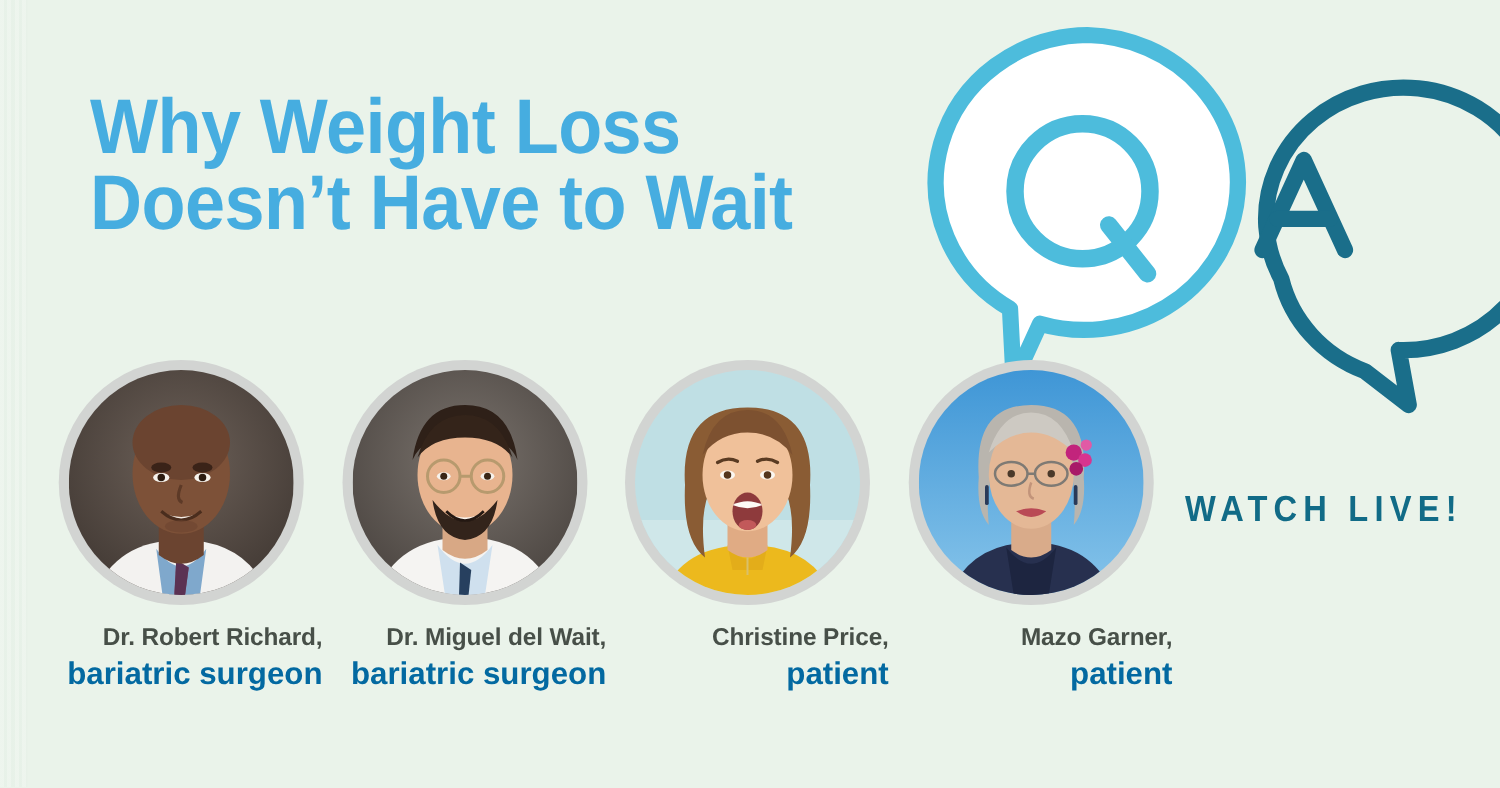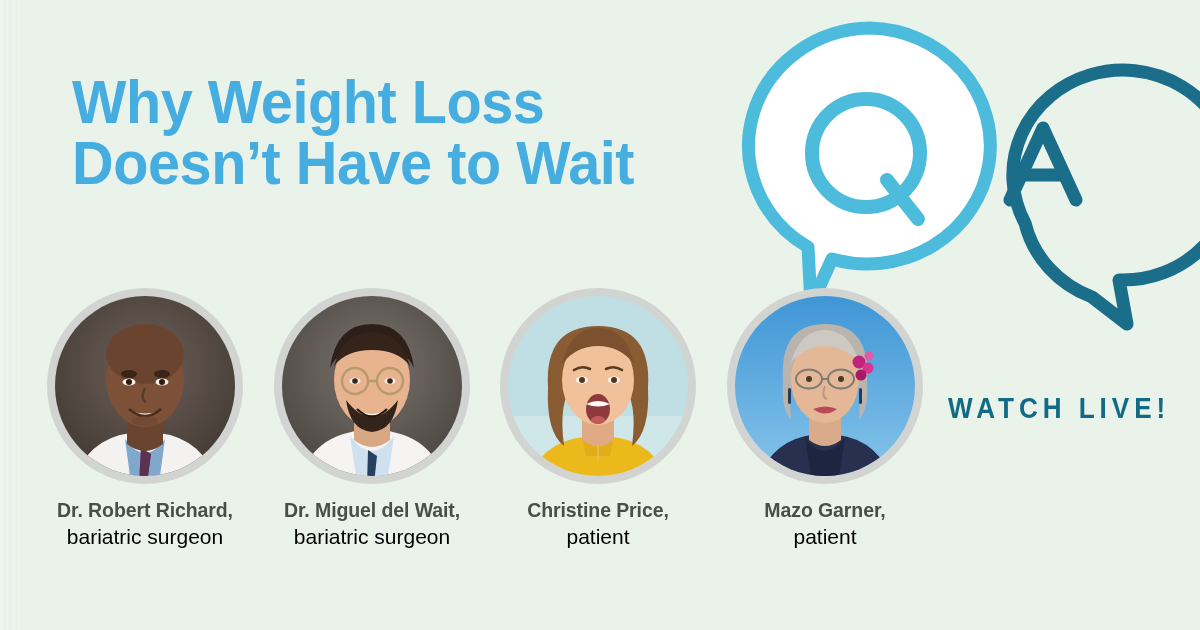--- a/index.html
+++ b/index.html
@@ -81,33 +81,33 @@
     padding:8px;
   }
   .portrait {
     position:relative;
     width:180px; height:180px;
     border-radius:50%;
     overflow:hidden;
   }
   .portrait svg { display:block; width:180px; height:180px; }
 
-  .caption { margin-top:14px; line-height:1.3; }
+  .caption { margin-top:14px; line-height:1.3;text-align:right; }
   .p-name {
     display:block;
     font-size:19.5px;
     font-weight:bold;
     color:#474f48;
     letter-spacing:-.1px;
   }
   .p-role {
     display:block;
-    font-size:21px;
-    font-weight:normal;
-    color:#000000;
+    font-size:25px;
+    font-weight:bold;
+    color:#0369a1;
   }
 </style>
 </head>
 <body>
 
 <div id="stage">
 
   <div id="bg-stripes"></div>
 
   <h1 id="headline">

